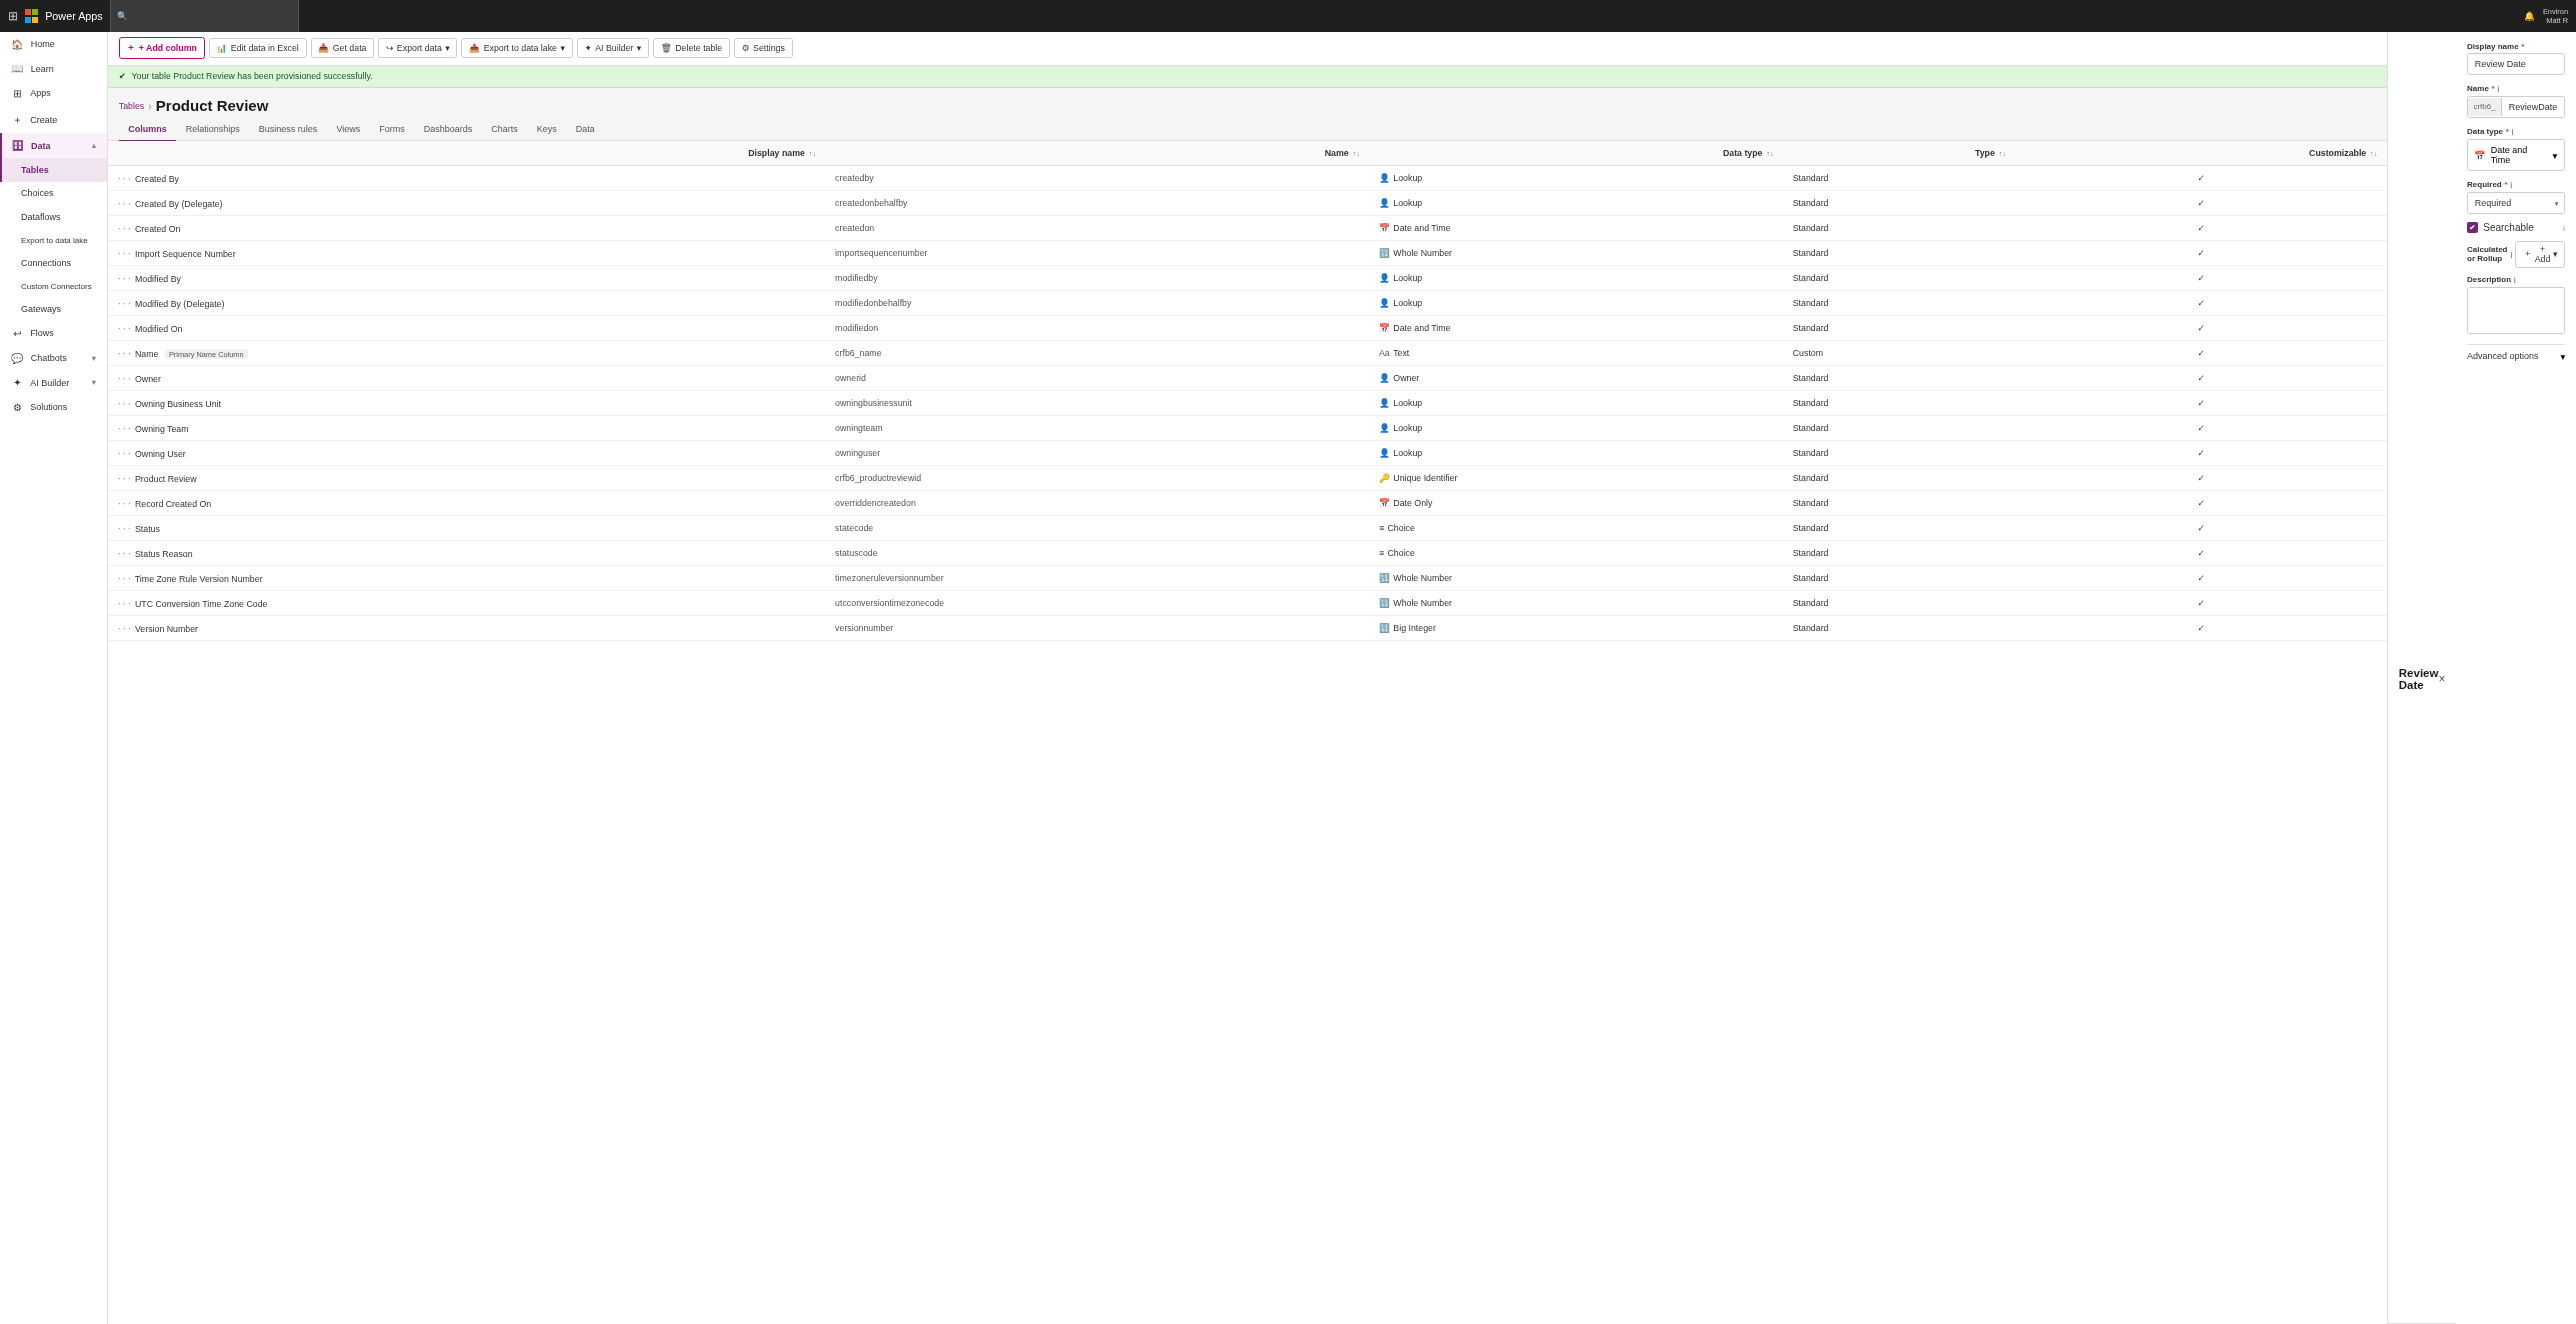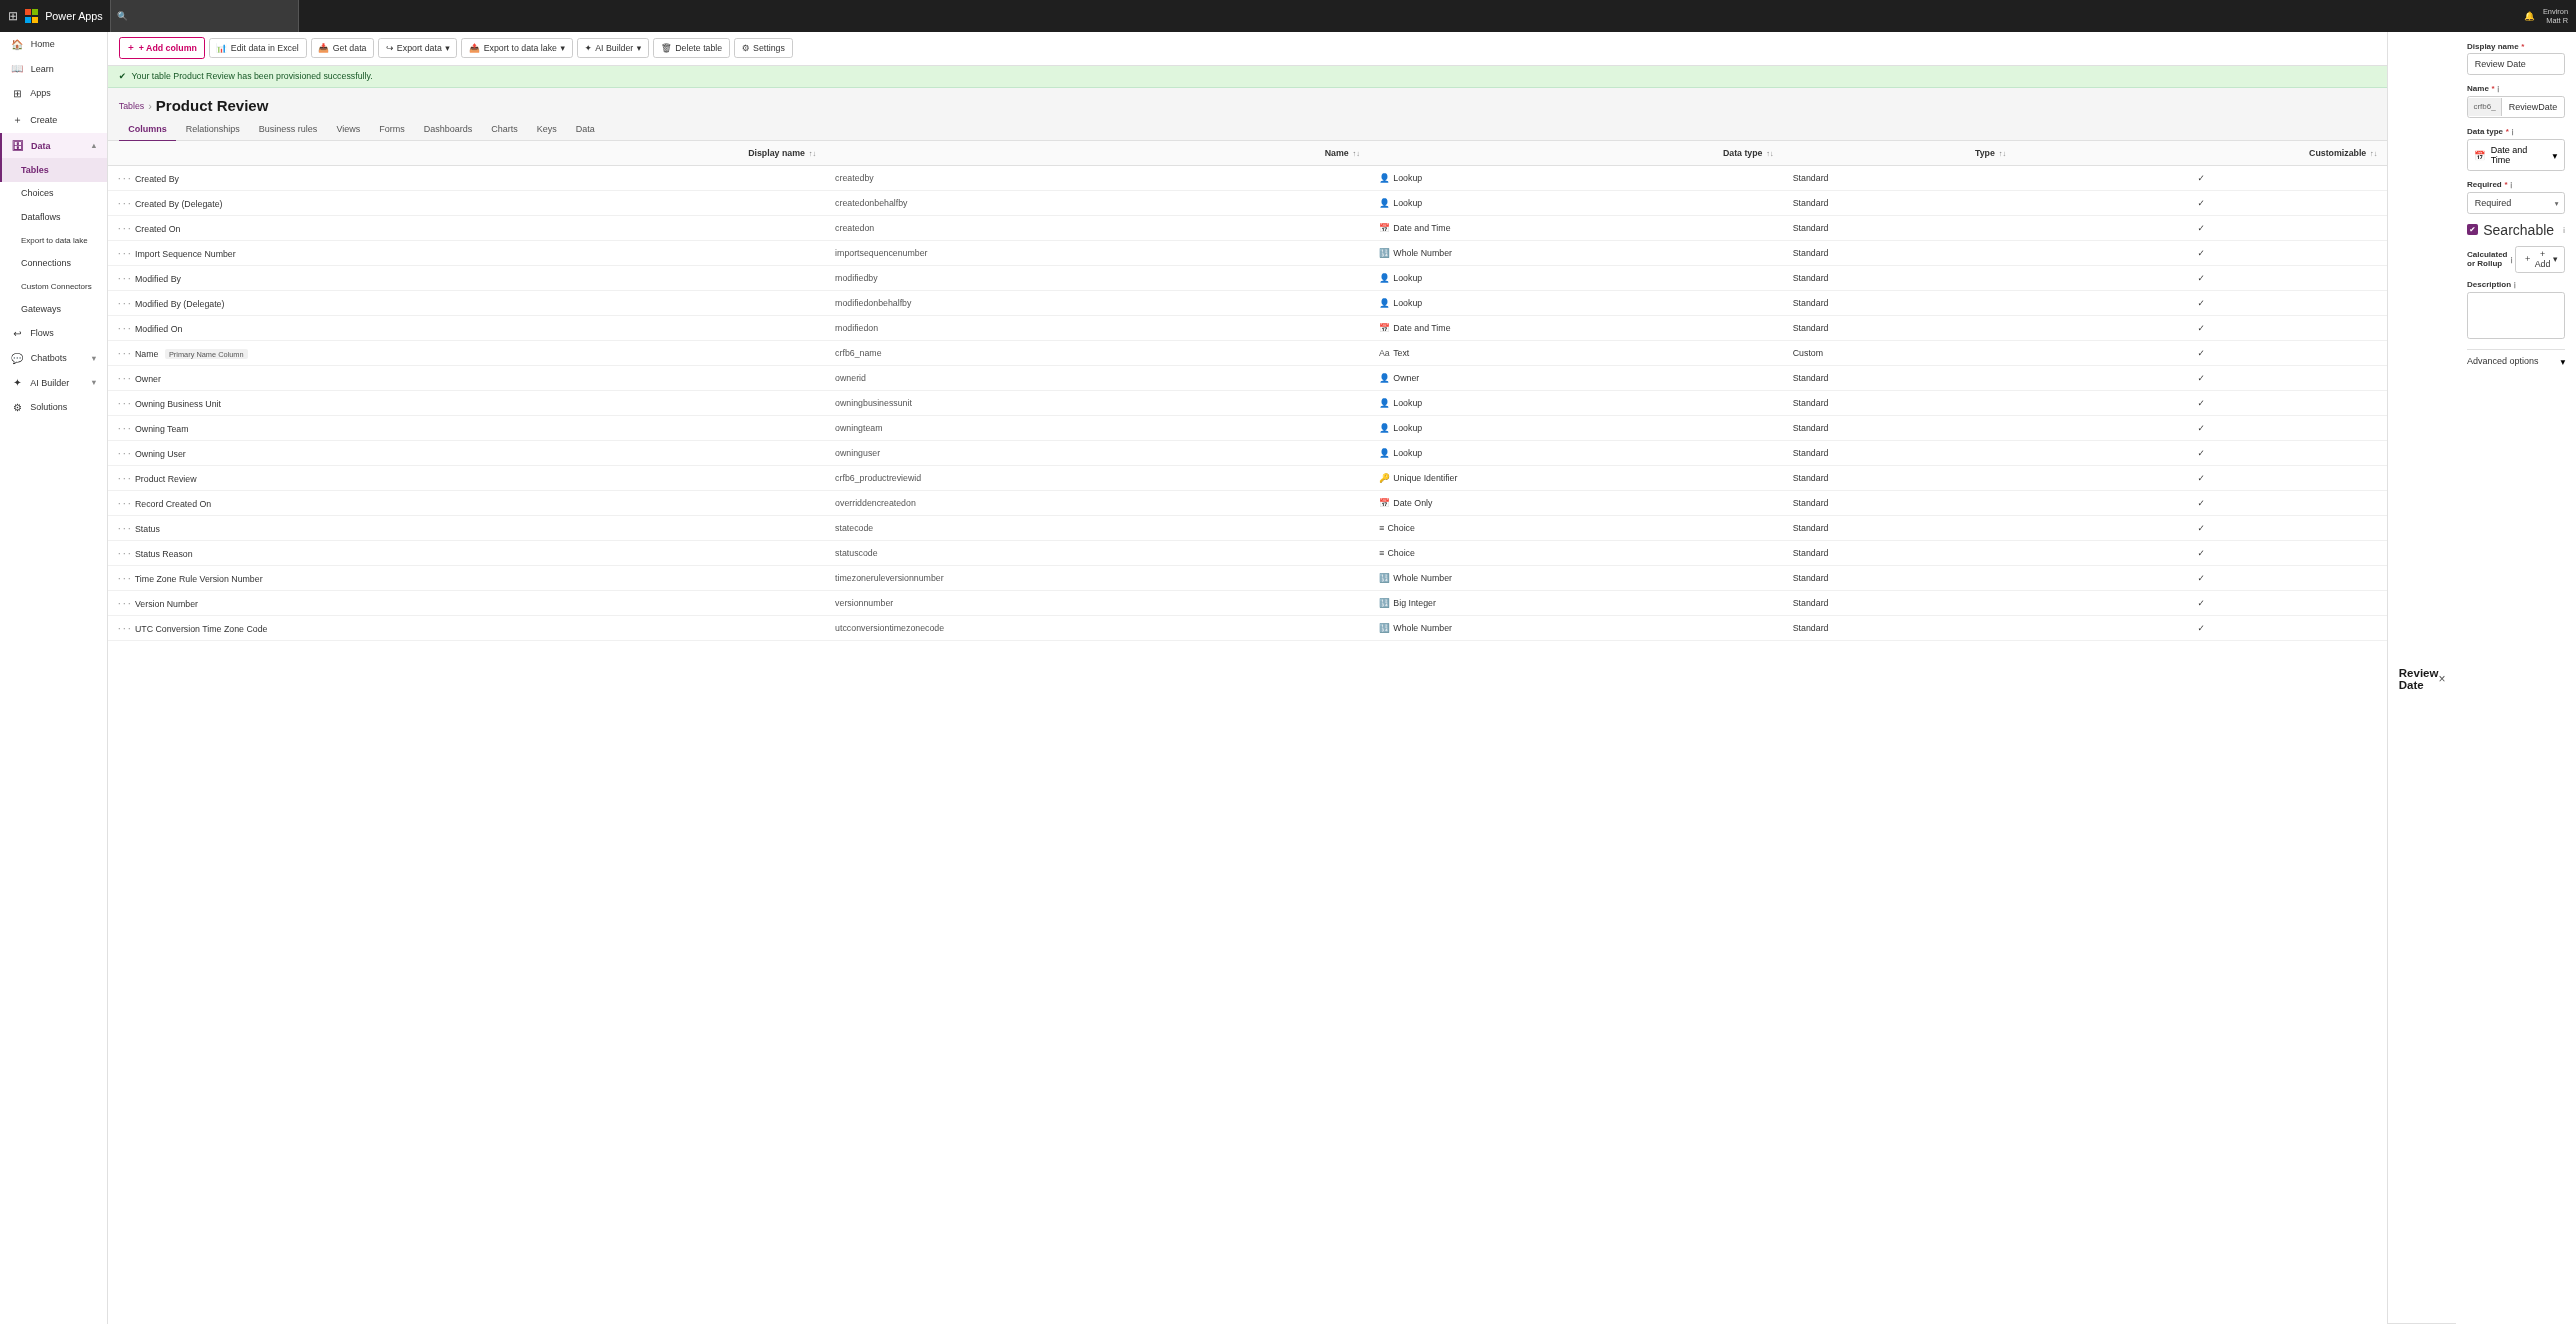--- a/index.html
+++ b/index.html
@@ -183,21 +183,21 @@
     .checkbox-row {
       display: flex; align-items: center; gap: 5.4px; margin-bottom: 8px;
     }
     .checkbox-box {
       width: 10.8px; height: 10.8px; background: #742774;
       border: 0.7px solid #742774; border-radius: 1.4px;
       display: flex; align-items: center; justify-content: center;
       cursor: pointer; flex-shrink: 0;
     }
     .checkbox-box .check { color: #fff; font-size: 7.4px; }
-    .checkbox-label { font-size: 14px; color: #333; }
+    .checkbox-label { font-size: 10px; color: #333; }
     .add-btn {
       display: flex; align-items: center; gap: 2.7px;
       background: #fff; border: 0.7px solid #ccc;
       border-radius: 2.7px; padding: 2.7px 6.8px;
       cursor: pointer; font-size: 8.8px; color: #333;
     }
     .description-textarea {
       width: 100%; border: 0.7px solid #ccc; border-radius: 2.7px;
       padding: 5.4px 6.8px; font-size: 8.8px; resize: none; height: 47px;
       outline: none; color: #333; margin-bottom: 8px;
@@ -710,46 +710,46 @@
       </div>
     </td>
     <td>Standard</td>
     <td style="text-align:center;">
       <span style="color:#333;">✓</span>
     </td>
   </tr>
             <tr>
     <td>
       <span class="three-dots">···</span>
+      <span>UTC Conversion Time Zone Code</span>
+      
+    </td>
+    <td style="color:#555;">utcconversiontimezonecode</td>
+    <td>
+      <div class="data-type-badge">
+        <span class="dt-icon">🔢</span>
+        <span>Whole Number</span>
+      </div>
+    </td>
+    <td>Standard</td>
+    <td style="text-align:center;">
+      <span style="color:#333;">✓</span>
+    </td>
+  </tr>
+            <tr>
+    <td>
+      <span class="three-dots">···</span>
       <span>Version Number</span>
       
     </td>
     <td style="color:#555;">versionnumber</td>
     <td>
       <div class="data-type-badge">
         <span class="dt-icon">🔢</span>
         <span>Big Integer</span>
-      </div>
-    </td>
-    <td>Standard</td>
-    <td style="text-align:center;">
-      <span style="color:#333;">✓</span>
-    </td>
-  </tr>
-            <tr>
-    <td>
-      <span class="three-dots">···</span>
-      <span>UTC Conversion Time Zone Code</span>
-      
-    </td>
-    <td style="color:#555;">utcconversiontimezonecode</td>
-    <td>
-      <div class="data-type-badge">
-        <span class="dt-icon">🔢</span>
-        <span>Whole Number</span>
       </div>
     </td>
     <td>Standard</td>
     <td style="text-align:center;">
       <span style="color:#333;">✓</span>
     </td>
   </tr>
           </tbody>
       </table>
     </div>

